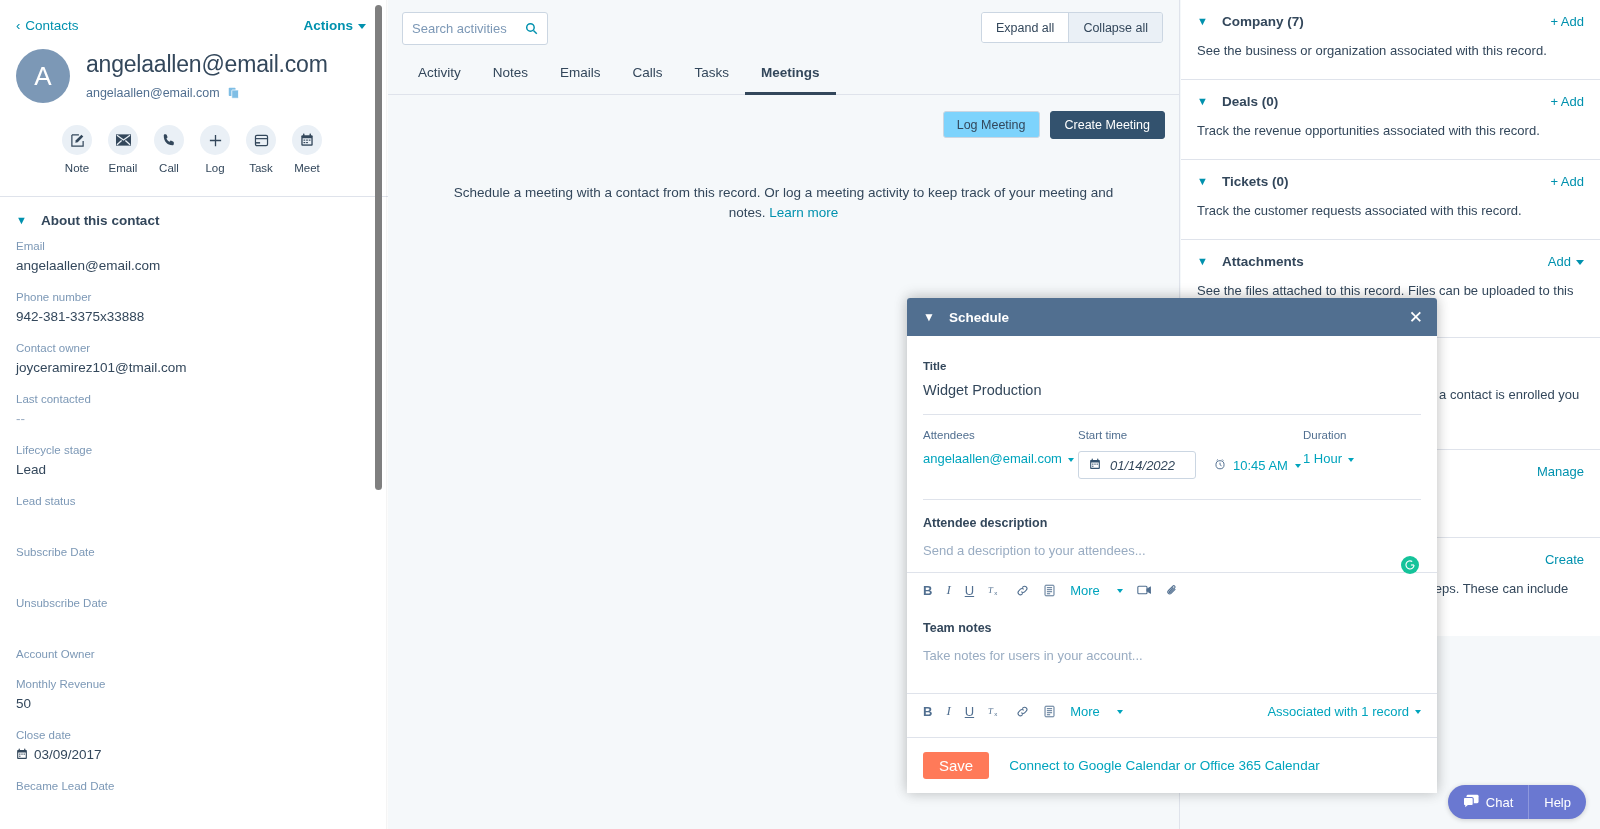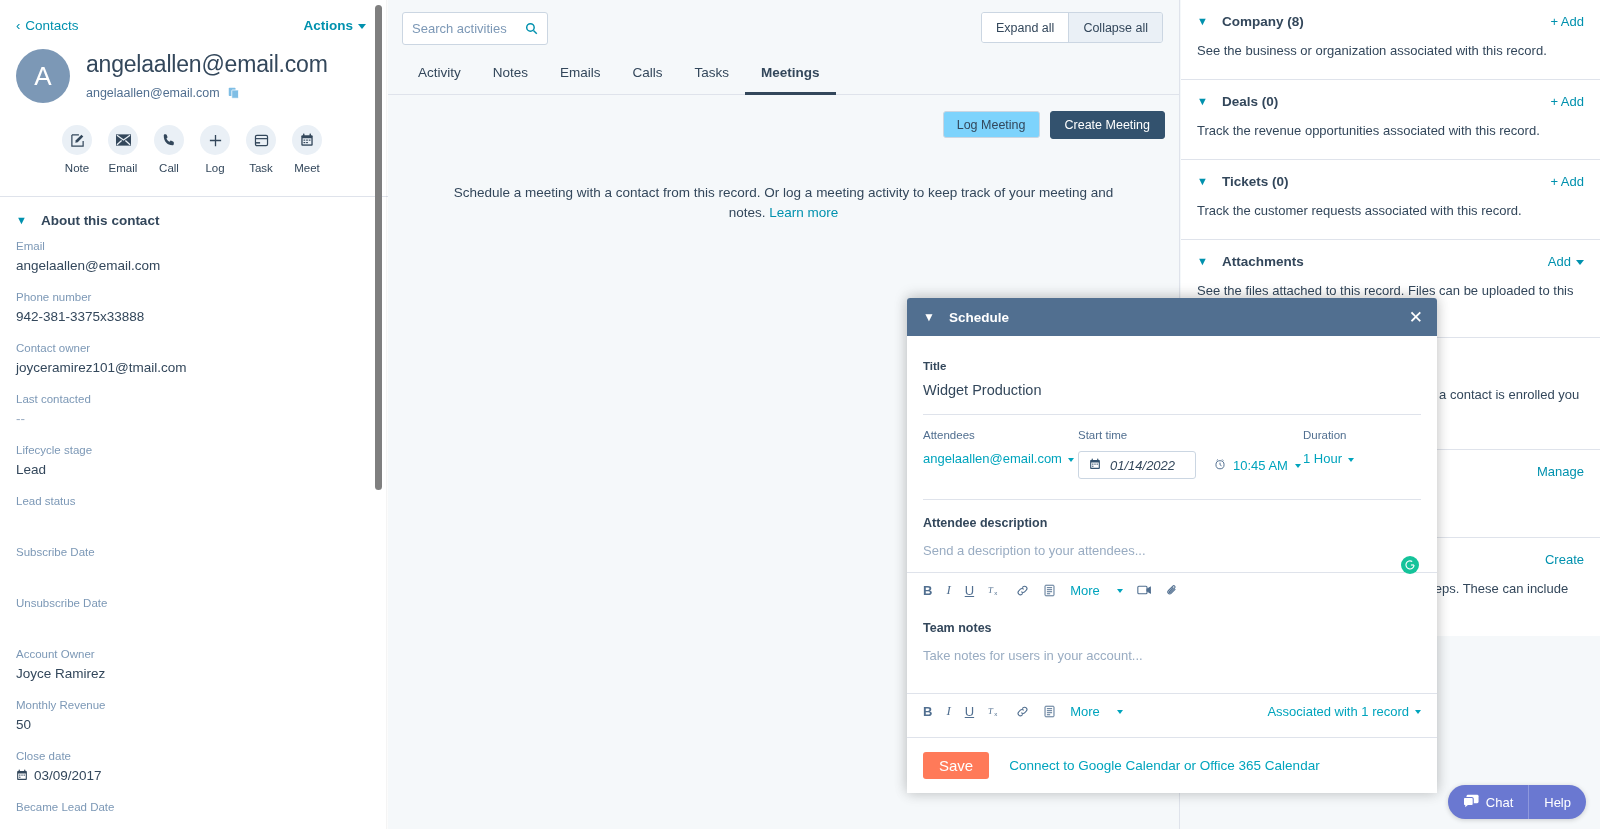--- a/index.html
+++ b/index.html
@@ -362,21 +362,20 @@
         <div class="prop">
           <div class="prop-label">Subscribe Date</div>
           <div class="prop-value"></div>
         </div>
         <div class="prop">
           <div class="prop-label">Unsubscribe Date</div>
           <div class="prop-value"></div>
         </div>
         <div class="prop">
           <div class="prop-label">Account Owner</div>
-          <div class="prop-value">Joyce Ramirez</div>
         </div>
         <div class="prop">
           <div class="prop-label">Monthly Revenue</div>
           <div class="prop-value">50</div>
         </div>
         <div class="prop">
           <div class="prop-label">Close date</div>
           <div class="prop-value">
             <span class="cal-glyph">
               <svg width="12" height="12" viewBox="0 0 16 16" fill="#33475b">
@@ -442,21 +441,21 @@
     </div>
 
   </div>
 
   <div class="right-col">
 
     <div class="card">
       <div class="card-head">
         <div class="card-head-left">
           <span class="chev-toggle">▼</span>
-          <span class="card-title">Company (8)</span>
+          <span class="card-title">Company (7)</span>
         </div>
         <span class="card-action">+ Add</span>
       </div>
       <div class="card-body">See the business or organization associated with this record.</div>
     </div>
 
     <div class="card">
       <div class="card-head">
         <div class="card-head-left">
           <span class="chev-toggle">▼</span>

